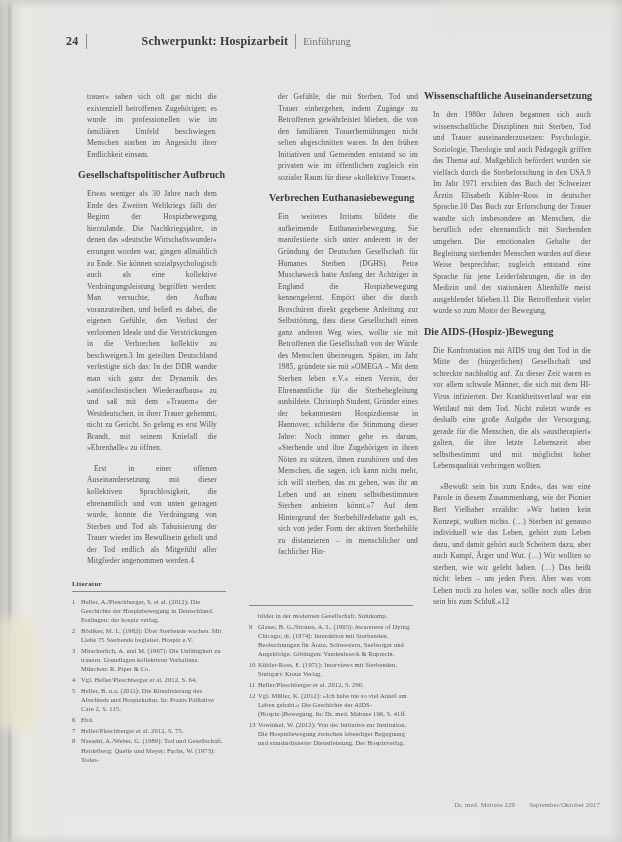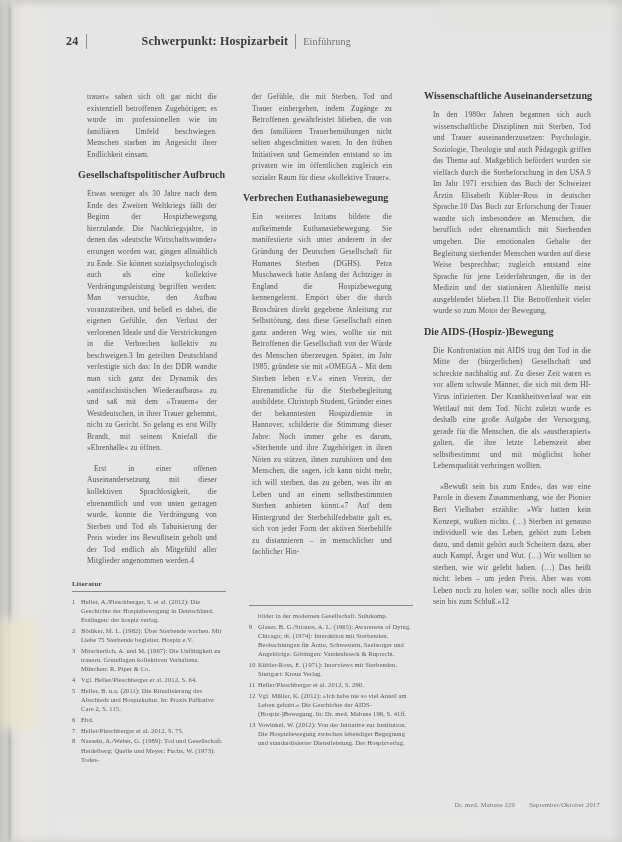--- a/index.html
+++ b/index.html
@@ -37,21 +37,21 @@
 
   
   .col{position:absolute;top:82px;overflow:hidden;text-align:justify;
     font-size:7.5px;line-height:11.55px;letter-spacing:.12px;
     color:#52514b;filter:blur(.3px);}
   .col p{margin:9px;}
   .col p.ind{text-indent:7px;}
   .col h3{margin:10px 0 2.5px 0;font-size:10px;line-height:9px;
     color:#3a3934;letter-spacing:.1px;}
   .c1{left:78px;width:148px;height:504px;}
-  .c2{left:243px;width:158px;height:504px;}
+  .c2{left:269px;width:158px;height:504px;}
   .c3{left:424px;width:176px;height:712px;}
   .c3 h3:first-of-type{margin-top:9px;}
 
   
   .lit{position:absolute;filter:blur(.3px);}
   .lit1{left:72px;top:580px;width:154px;}
   .lit2{left:249px;top:594px;width:164px;}
   .lit-head{font-weight:bold;font-size:7px;color:#45443f;margin-bottom:3px;letter-spacing:.2px;}
   .lit-rule{height:1px;background:#8a8985;margin-bottom:5px;}
   .lit-item{display:flex;font-size:6.5px;line-height:9.2px;color:#56554f;
@@ -85,21 +85,21 @@
     <span class="bar"></span>
     <span class="sec">Schwerpunkt: Hospizarbeit</span>
     <span class="bar"></span>
     <span class="sub">Einführung</span>
   </div>
 
   <div class="col c1">
     <p>trauer« sahen sich oft gar nicht die existenziell betroffenen Zugehörigen; es wurde im professionellen wie im familiären Umfeld beschwiegen. Menschen starben im Angesicht ihrer Endlichkeit einsam.</p>
     <h3>Gesellschaftspolitischer Aufbruch</h3>
     <p>Etwas weniger als 30 Jahre nach dem Ende des Zweiten Weltkriegs fällt der Beginn der Hospizbewegung hierzulande. Die Nachkriegsjahre, in denen das »deutsche Wirtschaftswunder« errungen worden war, gingen allmählich zu Ende. Sie können sozialpsychologisch auch als eine kollektive Verdrängungsleistung begriffen werden: Man versuchte, den Aufbau voranzutreiben, und beließ es dabei, die eigenen Gefühle, den Verlust der verlorenen Ideale und die Verstrickungen in die Verbrechen kollektiv zu beschweigen.3 Im geteilten Deutschland verfestigte sich das: In der DDR wandte man sich ganz der Dynamik des »antifaschistischen Wiederaufbaus« zu und saß mit dem »Trauern« der Westdeutschen, in ihrer Trauer gehemmt, nicht zu Gericht. So gelang es erst Willy Brandt, mit seinem Kniefall die »Ehrenhalle« zu öffnen.</p>
-    <p class="ind">Erst in einer offenen Auseinandersetzung mit dieser kollektiven Sprachlosigkeit, die ehrenamtlich und von unten getragen wurde, konnte die Verdrängung von Sterben und Tod als Tabuisierung der Preis wieder ins Bewußtsein geholt und der Tod endlich als Mitgefühl aller Mitglieder angenommen werden.4</p>
+    <p class="ind">Erst in einer offenen Auseinandersetzung mit dieser kollektiven Sprachlosigkeit, die ehrenamtlich und von unten getragen wurde, konnte die Verdrängung von Sterben und Tod als Tabuisierung der Trauer wieder ins Bewußtsein geholt und der Tod endlich als Mitgefühl aller Mitglieder angenommen werden.4</p>
   </div>
 
   <div class="col c2">
     <p>der Gefühle, die mit Sterben, Tod und Trauer einhergehen, indem Zugänge zu Betroffenen gewährleistet blieben, die von den familiären Trauerbemühungen nicht selten abgeschnitten waren. In den frühen Initiativen und Gemeinden entstand so im privaten wie im öffentlichen zugleich ein sozialer Raum für diese »kollektive Trauer«.</p>
     <h3>Verbrechen Euthanasiebewegung</h3>
     <p>Ein weiteres Irritans bildete die aufkeimende Euthanasiebewegung. Sie manifestierte sich unter anderem in der Gründung der Deutschen Gesellschaft für Humanes Sterben (DGHS). Petra Muschaweck hatte Anfang der Achtziger in England die Hospizbewegung kennengelernt. Empört über die durch Broschüren direkt gegebene Anleitung zur Selbsttötung, dass diese Gesellschaft einen ganz anderen Weg wies, wollte sie mit Betroffenen die Gesellschaft von der Würde des Menschen überzeugen. Später, im Jahr 1985, gründete sie mit »OMEGA – Mit dem Sterben leben e.V.« einen Verein, der Ehrenamtliche für die Sterbebegleitung ausbildete. Christoph Student, Gründer eines der bekanntesten Hospizdienste in Hannover, schilderte die Stimmung dieser Jahre: Noch immer gehe es darum, »Sterbende und ihre Zugehörigen in ihren Nöten zu stützen, ihnen zuzuhören und den Menschen, die sagen, ich kann nicht mehr, ich will sterben, das zu geben, was ihr an Leben und an einem selbstbestimmten Sterben anbieten könnt.«7 Auf dem Hintergrund der Sterbehilfedebatte galt es, sich von jeder Form der aktiven Sterbehilfe zu distanzieren – in menschlicher und fachlicher Hin-</p>
   </div>
 
   <div class="col c3">
     <h3>Wissenschaftliche Auseinandersetzung</h3>

